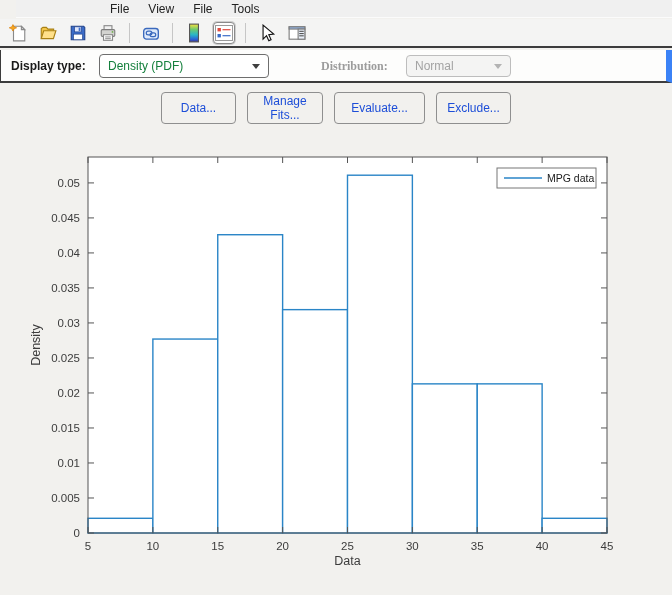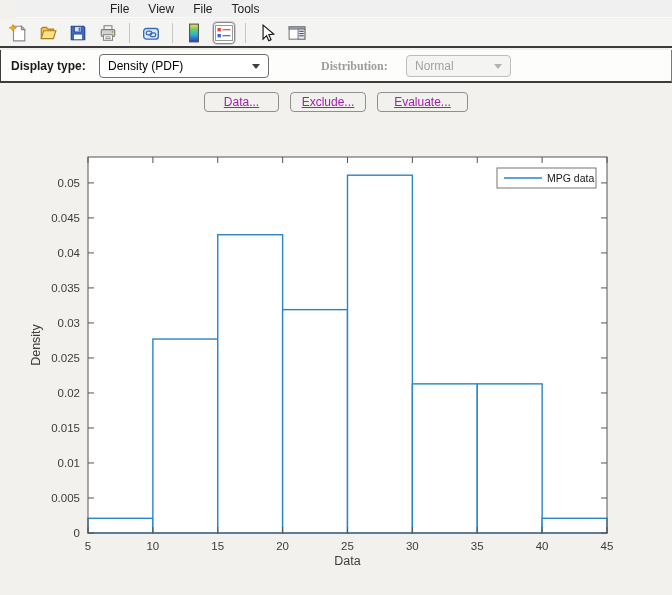--- a/index.html
+++ b/index.html
@@ -31,44 +31,44 @@
   }
   .tool-btn.selected {
     border:1px solid #8a8a8a; background:#fdfdfd;
     box-shadow:0 0 0 1px #cfcfcf;
   }
   .tb-sep { width:1px; height:20px; background:#c6c6c6; margin:0 2px; }
   
   .controls {
     position:absolute; left:0; top:50px; width:672px; height:33px;
     background:#fdfdfc; border-bottom:2px solid #3c3c3c;
-    border-left:1px solid #3c3c3c; border-right:1px solid #3b82f6;
+    border-left:1px solid #3c3c3c; border-right:6px solid #3b82f6;
   }
   .ctl-label { position:absolute; top:9px; font-weight:bold; color:#1a1a1a; }
   .ctl-label.disabled { color:#9c9c9c; }
   .dropdown {
     position:absolute; display:flex; align-items:center; justify-content:space-between;
     background:#fff; border:1px solid #6e6e6e; border-radius:4px;
-    padding:0 8px; color:#000000; cursor:default;
+    padding:0 8px; color:#15803d; cursor:default;
   }
   .dropdown.disabled {
     background:#f4f4f3; border-color:#bdbdbd; color:#a3a3a3;
   }
   .caret { width:0; height:0; border-left:4px solid transparent; border-right:4px solid transparent; border-top:5px solid #3f3f3f; }
   .dropdown.disabled .caret { border-top-color:#b3b3b3; }
   
   .actions {
     position:absolute; left:0; top:92px; width:672px; height:26px;
     display:flex; justify-content:center; gap:11px;
   }
   .act-btn {
-    height:20px; border:1px solid #8f8f8f; border-radius:4px;
-    background:transparent; color:#a21caf; font-size:12px;
+    height:32px; border:1px solid #8f8f8f; border-radius:4px;
+    background:transparent; color:#1d4ed8; font-size:12px;
     font-family:"Liberation Sans", sans-serif;
-    display:flex; align-items:center; justify-content:center; cursor:default;text-decoration:underline;
+    display:flex; align-items:center; justify-content:center; cursor:default;
   }
   .act-btn:nth-child(1){ width:75px; }
   .act-btn:nth-child(2){ width:76px; }
   .act-btn:nth-child(3){ width:91px; }
   .act-btn:nth-child(4){ width:75px; }
   .act-btn:nth-child(5){ width:74px; }
   
   #plot-svg { position:absolute; left:0; top:130px; }
   svg text { font-family:"Liberation Sans", sans-serif; }
 </style>
@@ -172,22 +172,23 @@
   </div>
   <span class="ctl-label disabled" style="left:320px;font-family:Liberation Serif, serif;">Distribution:</span>
   <div class="dropdown disabled" style="left:405px; top:5px; width:105px; height:22px;">
     <span>Normal</span>
     <span class="caret"></span>
   </div>
 </div>
 
 <div class="actions">
   <button class="act-btn">Data...</button>
+  <button class="act-btn">Manage Fits...</button>
+  <button class="act-btn">Evaluate...</button>
   <button class="act-btn">Exclude...</button>
-  <button class="act-btn">Evaluate...</button>
 </div>
 
 <svg id="plot-svg" width="672" height="465" viewBox="0 0 672 465">
     <rect x="88" y="27" width="519" height="376" fill="#ffffff"></rect>
     <rect x="88" y="388.2960893854749" width="64.875" height="14.703910614525114" fill="#ffffff" stroke="#2a85c7" stroke-width="1.4"></rect>
     <rect x="152.875" y="209.04841713221603" width="64.875" height="193.95158286778397" fill="#ffffff" stroke="#2a85c7" stroke-width="1.4"></rect>
     <rect x="217.75" y="104.72067039106145" width="64.875" height="298.27932960893855" fill="#ffffff" stroke="#2a85c7" stroke-width="1.4"></rect>
     <rect x="282.625" y="179.64059590316575" width="64.875" height="223.35940409683425" fill="#ffffff" stroke="#2a85c7" stroke-width="1.4"></rect>
     <rect x="347.5" y="45.20484171322158" width="64.875" height="357.7951582867784" fill="#ffffff" stroke="#2a85c7" stroke-width="1.4"></rect>
     <rect x="412.375" y="253.86033519553072" width="64.875" height="149.13966480446928" fill="#ffffff" stroke="#2a85c7" stroke-width="1.4"></rect>

